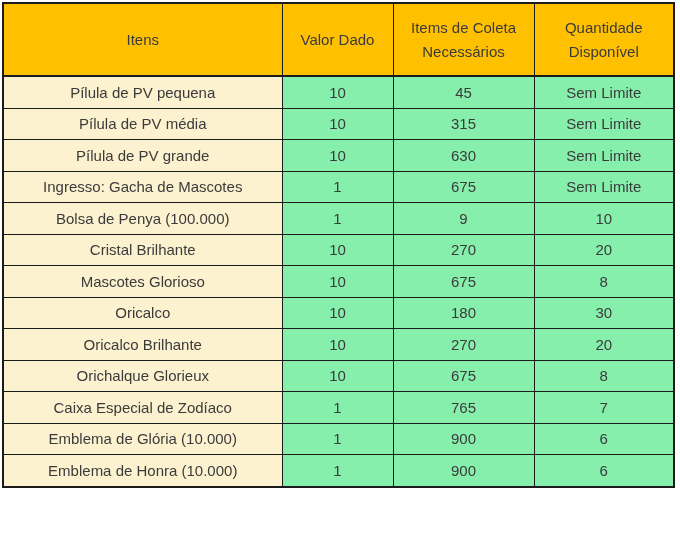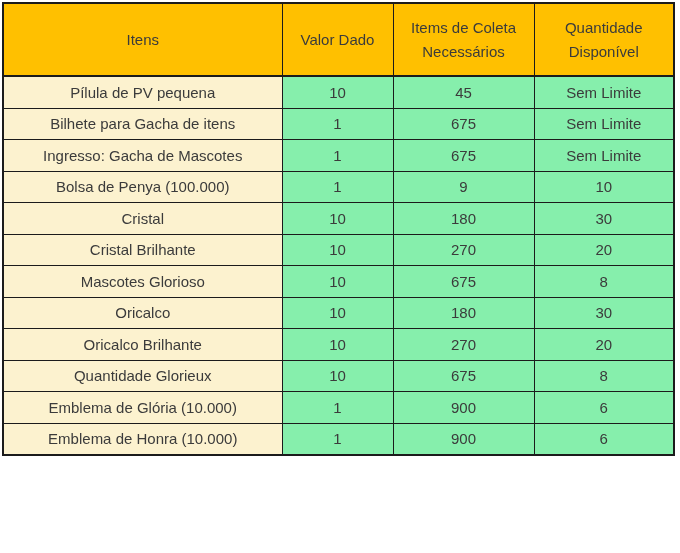--- a/index.html
+++ b/index.html
@@ -67,42 +67,42 @@
       </tr>
     </thead>
     <tbody>
         <tr>
           <td class="item-cell">Pílula de PV pequena</td>
           <td>10</td>
           <td>45</td>
           <td>Sem Limite</td>
         </tr>
         <tr>
-          <td class="item-cell">Bilhete para Gacha de itens</td>
-          <td>1</td>
-          <td>675</td>
+          <td class="item-cell">Pílula de PV média</td>
+          <td>10</td>
+          <td>315</td>
+          <td>Sem Limite</td>
+        </tr>
+        <tr>
+          <td class="item-cell">Pílula de PV grande</td>
+          <td>10</td>
+          <td>630</td>
           <td>Sem Limite</td>
         </tr>
         <tr>
           <td class="item-cell">Ingresso: Gacha de Mascotes</td>
           <td>1</td>
           <td>675</td>
           <td>Sem Limite</td>
         </tr>
         <tr>
           <td class="item-cell">Bolsa de Penya (100.000)</td>
           <td>1</td>
           <td>9</td>
           <td>10</td>
-        </tr>
-        <tr>
-          <td class="item-cell">Cristal</td>
-          <td>10</td>
-          <td>180</td>
-          <td>30</td>
         </tr>
         <tr>
           <td class="item-cell">Cristal Brilhante</td>
           <td>10</td>
           <td>270</td>
           <td>20</td>
         </tr>
         <tr>
           <td class="item-cell">Mascotes Glorioso</td>
           <td>10</td>
@@ -115,24 +115,30 @@
           <td>180</td>
           <td>30</td>
         </tr>
         <tr>
           <td class="item-cell">Oricalco Brilhante</td>
           <td>10</td>
           <td>270</td>
           <td>20</td>
         </tr>
         <tr>
-          <td class="item-cell">Quantidade Glorieux</td>
+          <td class="item-cell">Orichalque Glorieux</td>
           <td>10</td>
           <td>675</td>
           <td>8</td>
+        </tr>
+        <tr>
+          <td class="item-cell">Caixa Especial de Zodíaco</td>
+          <td>1</td>
+          <td>765</td>
+          <td>7</td>
         </tr>
         <tr>
           <td class="item-cell">Emblema de Glória (10.000)</td>
           <td>1</td>
           <td>900</td>
           <td>6</td>
         </tr>
         <tr>
           <td class="item-cell">Emblema de Honra (10.000)</td>
           <td>1</td>

